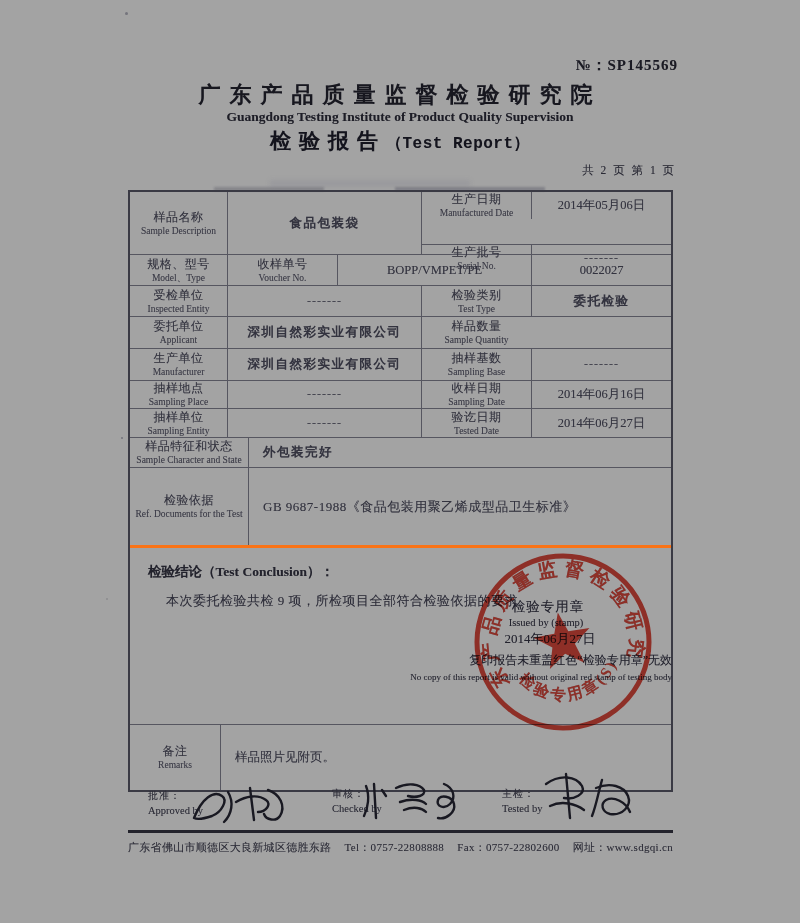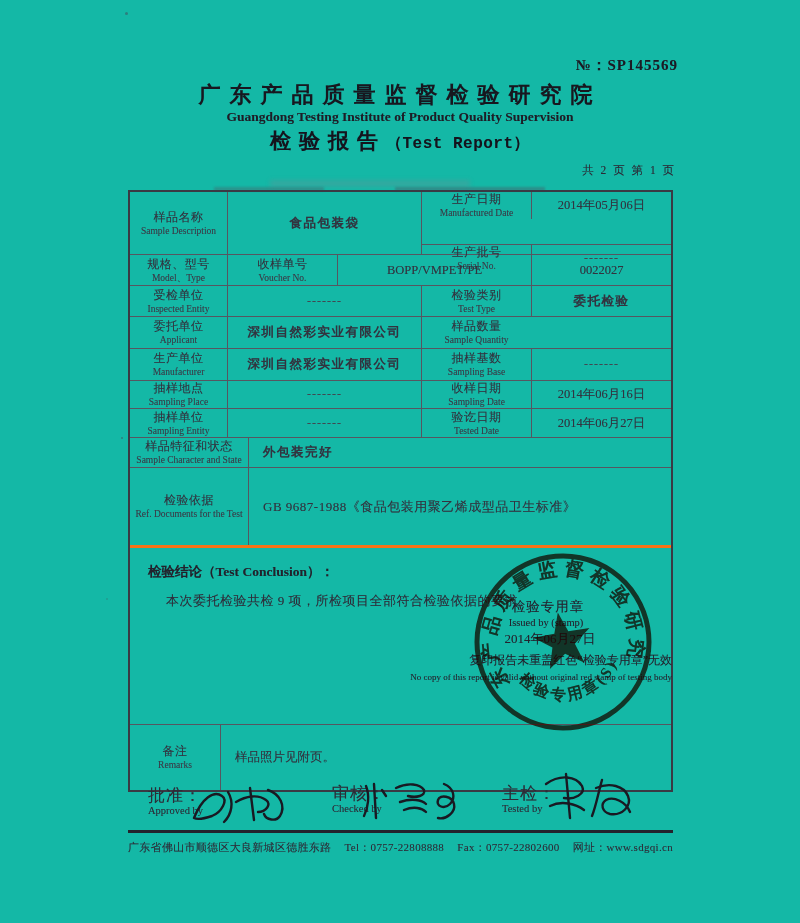--- a/index.html
+++ b/index.html
@@ -1,19 +1,19 @@
 <!DOCTYPE html>
 <html><head>
 <meta charset="utf-8">
 <style>
   * { margin:0; padding:0; box-sizing:border-box; }
   html,body { background:#ffffff; }
   body { width:800px; }
   .page {
-    position:relative; width:800px; height:923px; background:#14b8a6; overflow:hidden;
+    position:relative; width:800px; height:923px; background:#a3a3a3; overflow:hidden;
     font-family:"Liberation Serif","DejaVu Serif",serif; color:#30303c;
     text-shadow:0 0 .5px rgba(46,46,60,.35);
   }
   
   .report-no { position:absolute; top:56px; right:122px; font-size:15px; font-weight:bold; color:#1b1b24; letter-spacing:1px; }
   .inst-cn { position:absolute; top:80px; left:0; width:100%; text-align:center;
              font-size:22px; font-weight:bold; letter-spacing:9px; color:#17171f; }
   .inst-en { position:absolute; top:109px; left:0; width:100%; text-align:center;
              font-size:13.5px; font-weight:bold; color:#1d1d26; }
   .doc-title { position:absolute; top:127px; left:0; width:100%; text-align:center; color:#14141d; }
@@ -46,21 +46,21 @@
   .sn2 { font-size:10.5px; text-align:center; transform:translateX(24px); margin-top:1px; }
   .sn3 { font-size:13px; text-align:center; transform:translateX(28px); margin-top:2px; }
   .sn4 { font-size:12px; margin-top:4px; text-align:right; white-space:nowrap; }
   .sn5 { font-size:9px; margin-top:3px; text-align:right; white-space:nowrap; }
   .stamp { position:absolute; left:470px; top:549px; width:186px; height:186px; z-index:3;
            mix-blend-mode:multiply; opacity:.85; transform:rotate(-10deg); }
   .stamp text { font-family:"Liberation Serif","DejaVu Serif",serif; font-weight:bold; }
 
   
   .sig-label { position:absolute; color:#2c2c37; }
-  .sig-label .cn { font-size:17px; letter-spacing:1px; line-height:16px; }
+  .sig-label .cn { font-size:10px; letter-spacing:1px; line-height:16px; }
   .sig-label .en { font-size:10.5px; line-height:13px; }
   .sig { position:absolute; }
   .sig path { fill:none; stroke:#191922; stroke-width:2.4; stroke-linecap:round; stroke-linejoin:round; }
 
   
   .foot-rule { position:absolute; left:128px; top:830px; width:545px; height:3px; background:#23232c; }
   .footer { position:absolute; left:128px; top:840px; width:545px; display:flex; justify-content:space-between;
             font-size:11px; color:#2d2d38; letter-spacing:.3px; white-space:nowrap; }
 
   

